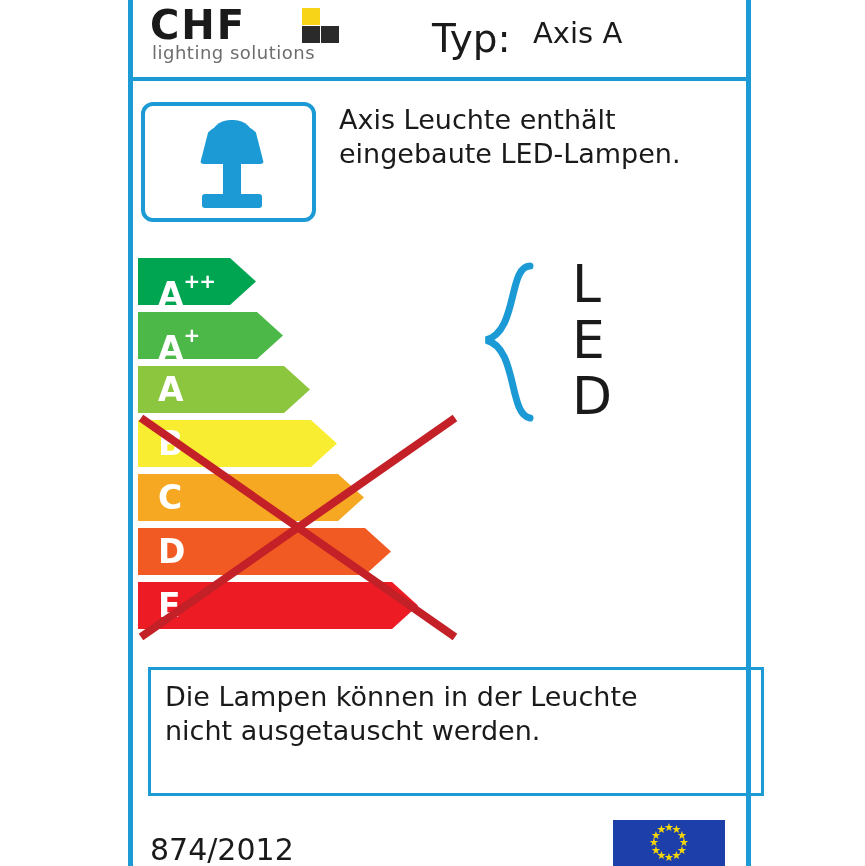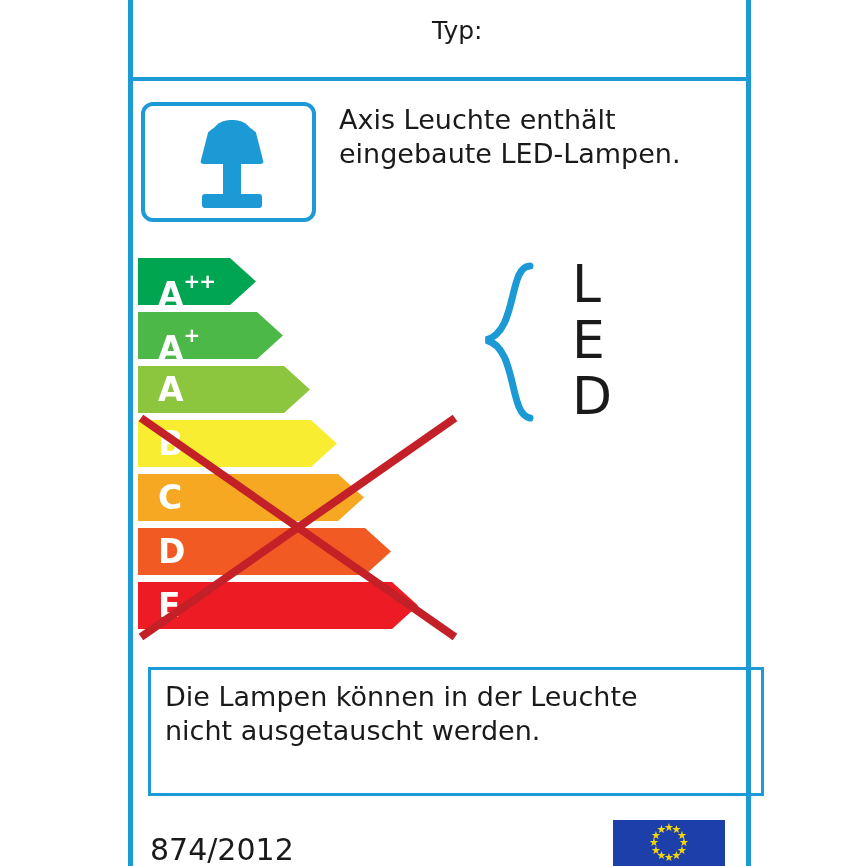--- a/index.html
+++ b/index.html
@@ -77,21 +77,21 @@
     font-size: 18px;
     color: #6d6d6d;
     letter-spacing: 0.5px;
     font-family: "DejaVu Sans", sans-serif;
   }
 
   
   .typ-label {
     position: absolute;
     left: 432px; top: 16px;
-    font-size: 25px;
+    font-size: 39px;
     color: #1a1a1a;
   }
   .typ-value {
     position: absolute;
     left: 533px; top: 16px;
     font-size: 29px;
     color: #1a1a1a;
   }
 
   
@@ -237,22 +237,33 @@
 </style>
 </head>
 <body>
 
 <div id="label">
 
   <div class="frame-left"></div>
   <div class="frame-right"></div>
   <div class="header-rule"></div>
 
+  <div class="logo">
+    <div class="logo-word">CHF</div>
+    <div class="logo-squares">
+      <div class="sq y1"></div>
+      <div class="sq w"></div>
+      <div class="sq d1"></div>
+      <div class="sq d2"></div>
+    </div>
+    <div class="logo-sub">lighting solutions</div>
+  </div>
 
   <div class="typ-label">Typ:</div>
+  <div class="typ-value">Axis A</div>
 
   <div class="lamp-box">
     <div class="lamp-icon">
       <div class="lamp-shade-dome"></div>
       <div class="lamp-shade"></div>
       <div class="lamp-stem"></div>
       <div class="lamp-base"></div>
     </div>
   </div>
   <div class="lamp-text">Axis Leuchte enthält eingebaute LED-Lampen.</div>

